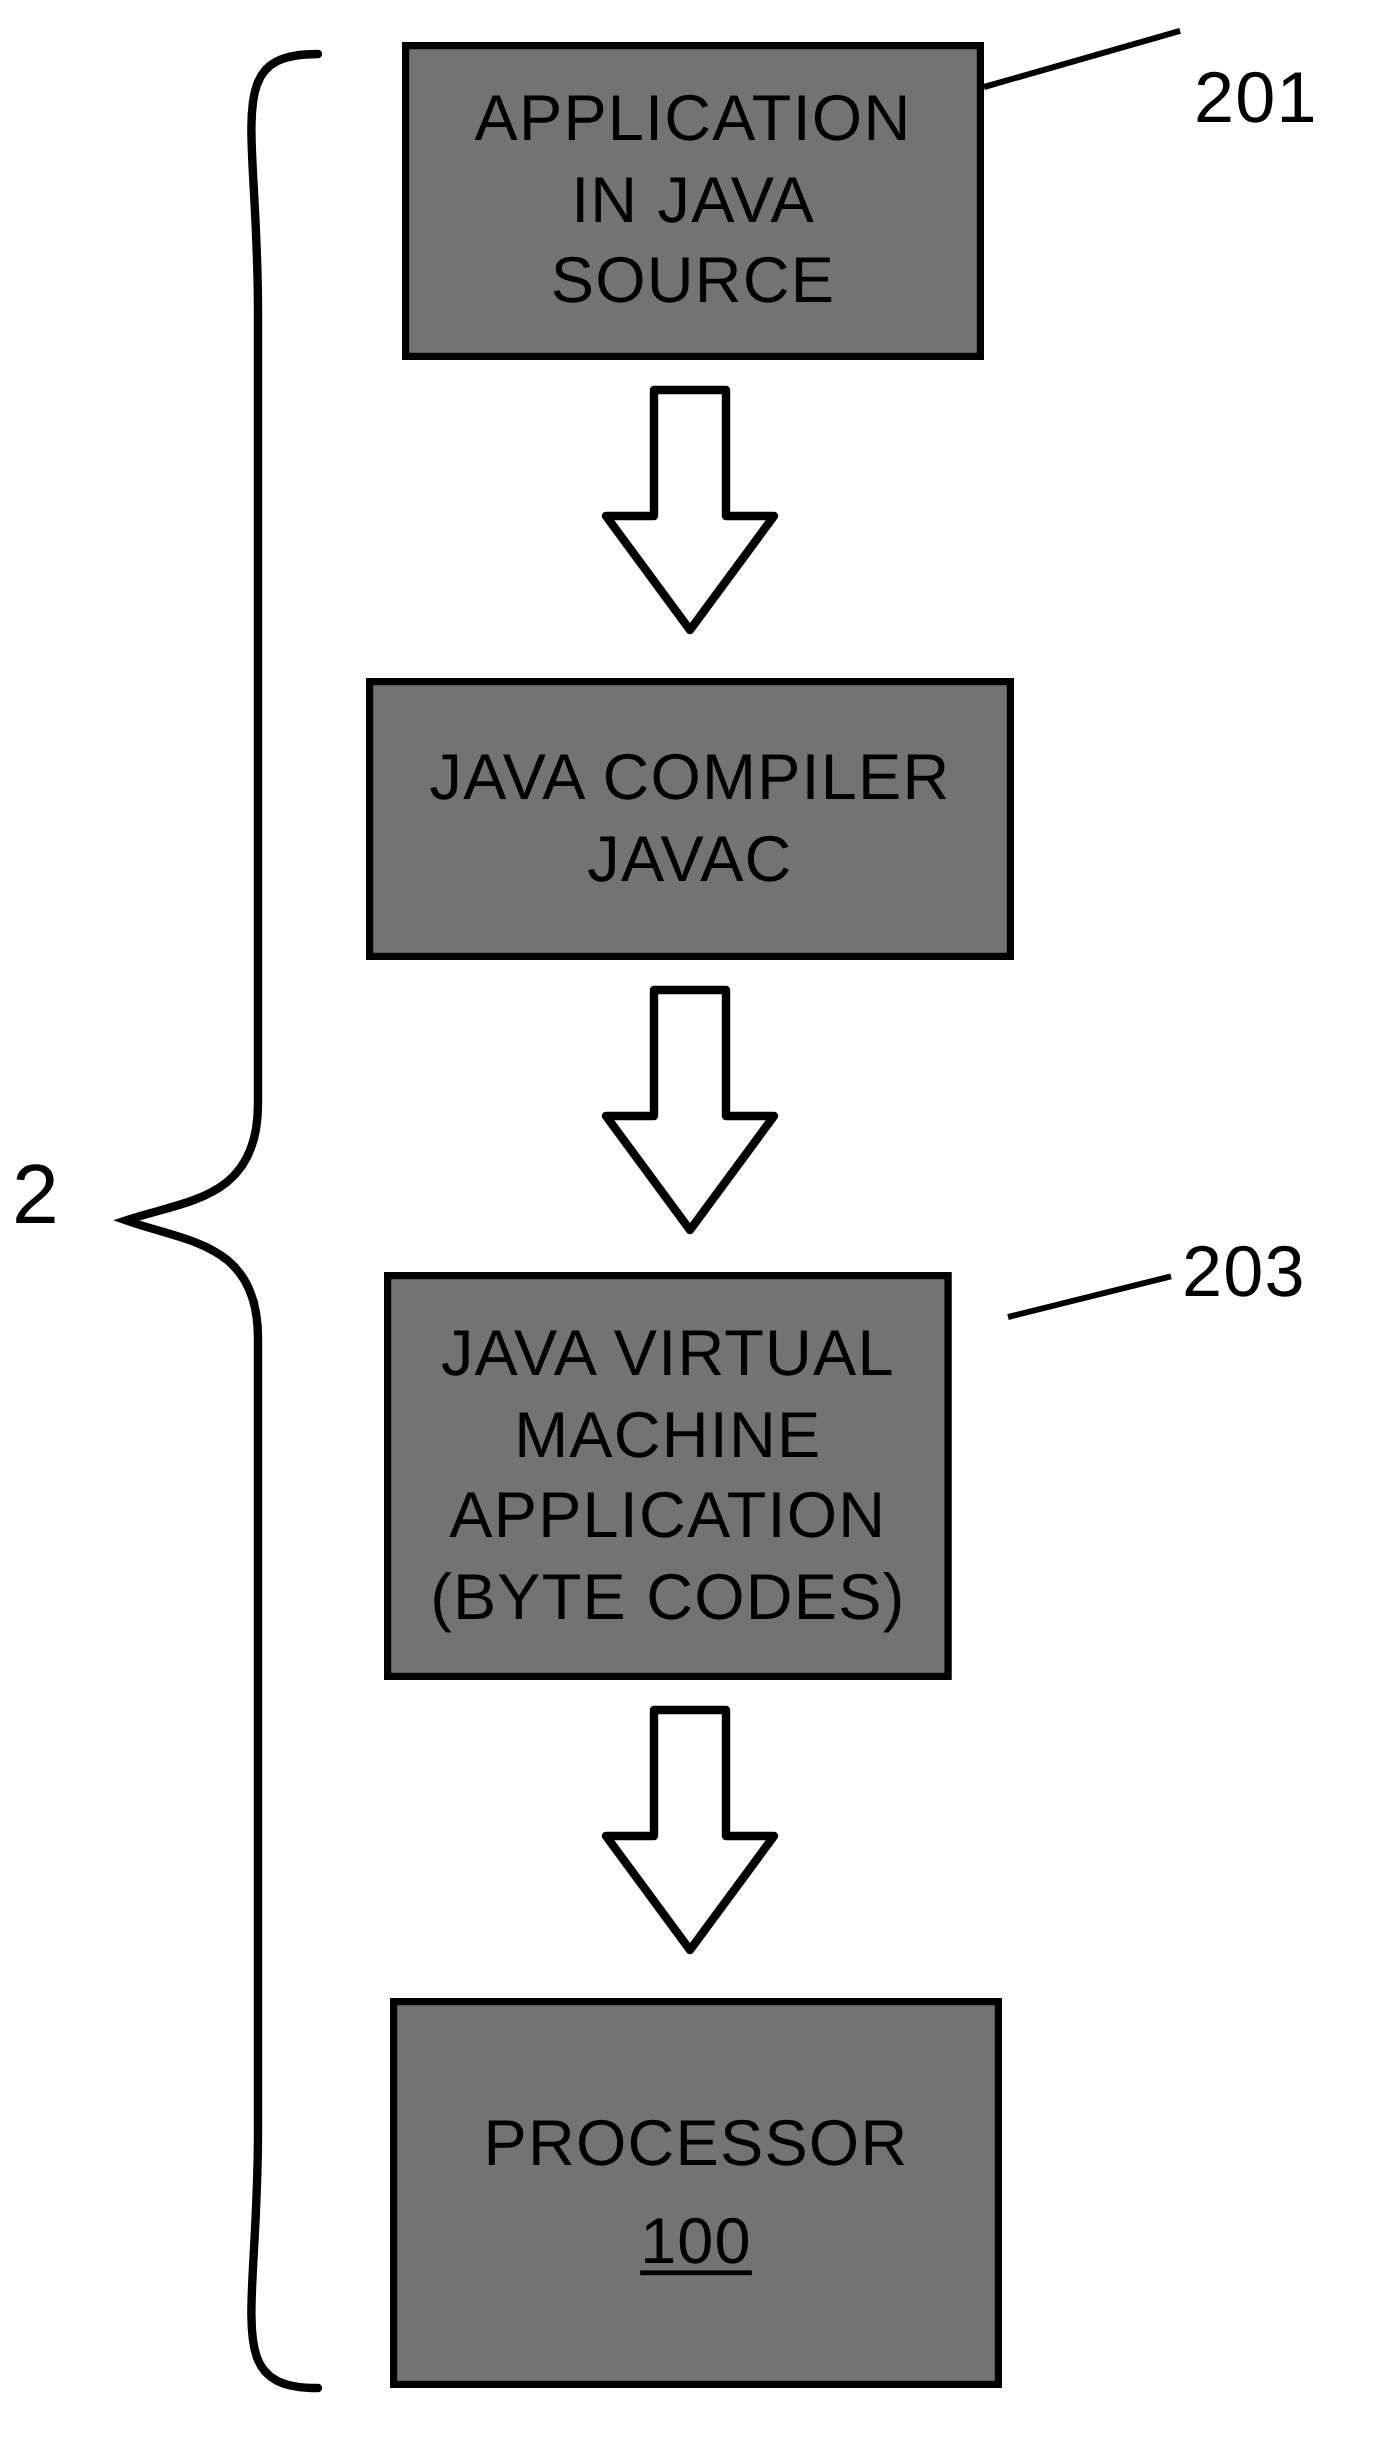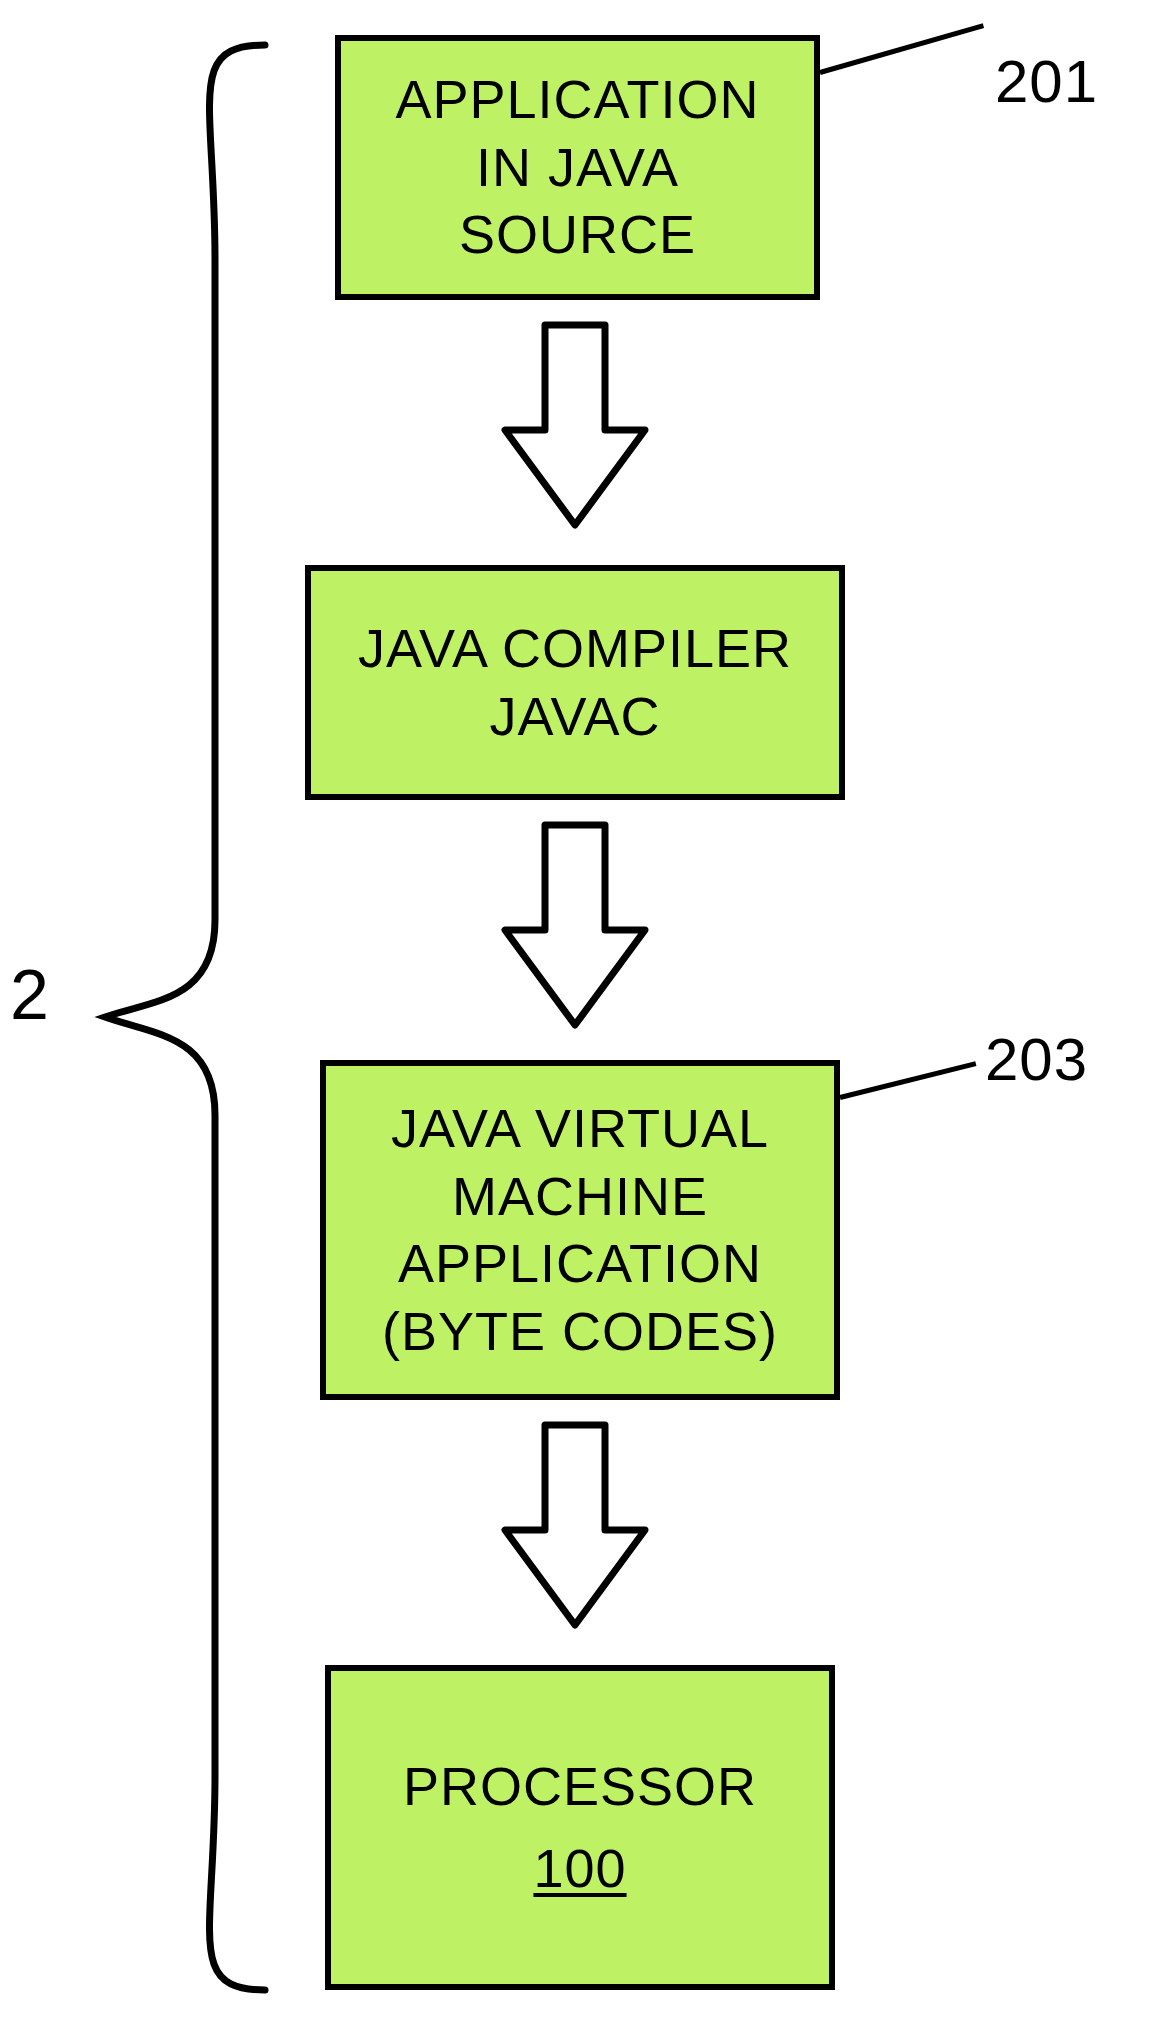--- a/index.html
+++ b/index.html
@@ -11,21 +11,21 @@
     font-family: Arial, Helvetica, sans-serif;
   }
   .canvas {
     position: relative;
     width: 1166px;
     height: 2043px;
   }
   .box {
     position: absolute;
     border: 6px solid #000;
-    background: #bef264;
+    background: #737373;
     box-sizing: border-box;
     display: flex;
     flex-direction: column;
     align-items: center;
     justify-content: center;
     text-align: center;
     font-size: 54px;
     line-height: 1.25;
     letter-spacing: 1px;
     font-weight: 400;
@@ -102,21 +102,21 @@
     <span class="line">JAVA COMPILER</span>
     <span class="line">JAVAC</span>
   </div>
 
   <div class="arrow" style="left:500px; top:820px;">
     <svg width="150" height="215" viewBox="0 0 150 215">
       <path d="M45 5 H105 V110 H145 L75 205 L5 110 H45 Z" fill="#fff" stroke="#000" stroke-width="7" stroke-linejoin="round"></path>
     </svg>
   </div>
 
-  <div class="box" style="left:320px; top:1060px; width:520px; height:340px;">
+  <div class="box" style="left:320px; top:1060px; width:473px; height:340px;">
     <span class="line">JAVA VIRTUAL</span>
     <span class="line">MACHINE</span>
     <span class="line">APPLICATION</span>
     <span class="line">(BYTE CODES)</span>
   </div>
 
   <div class="callout-line" style="left:840px; top:1095px; width:140px; transform:rotate(-14deg);"></div>
   <div class="callout-label" style="left:985px; top:1030px;">203</div>
 
   <div class="arrow" style="left:500px; top:1420px;">

